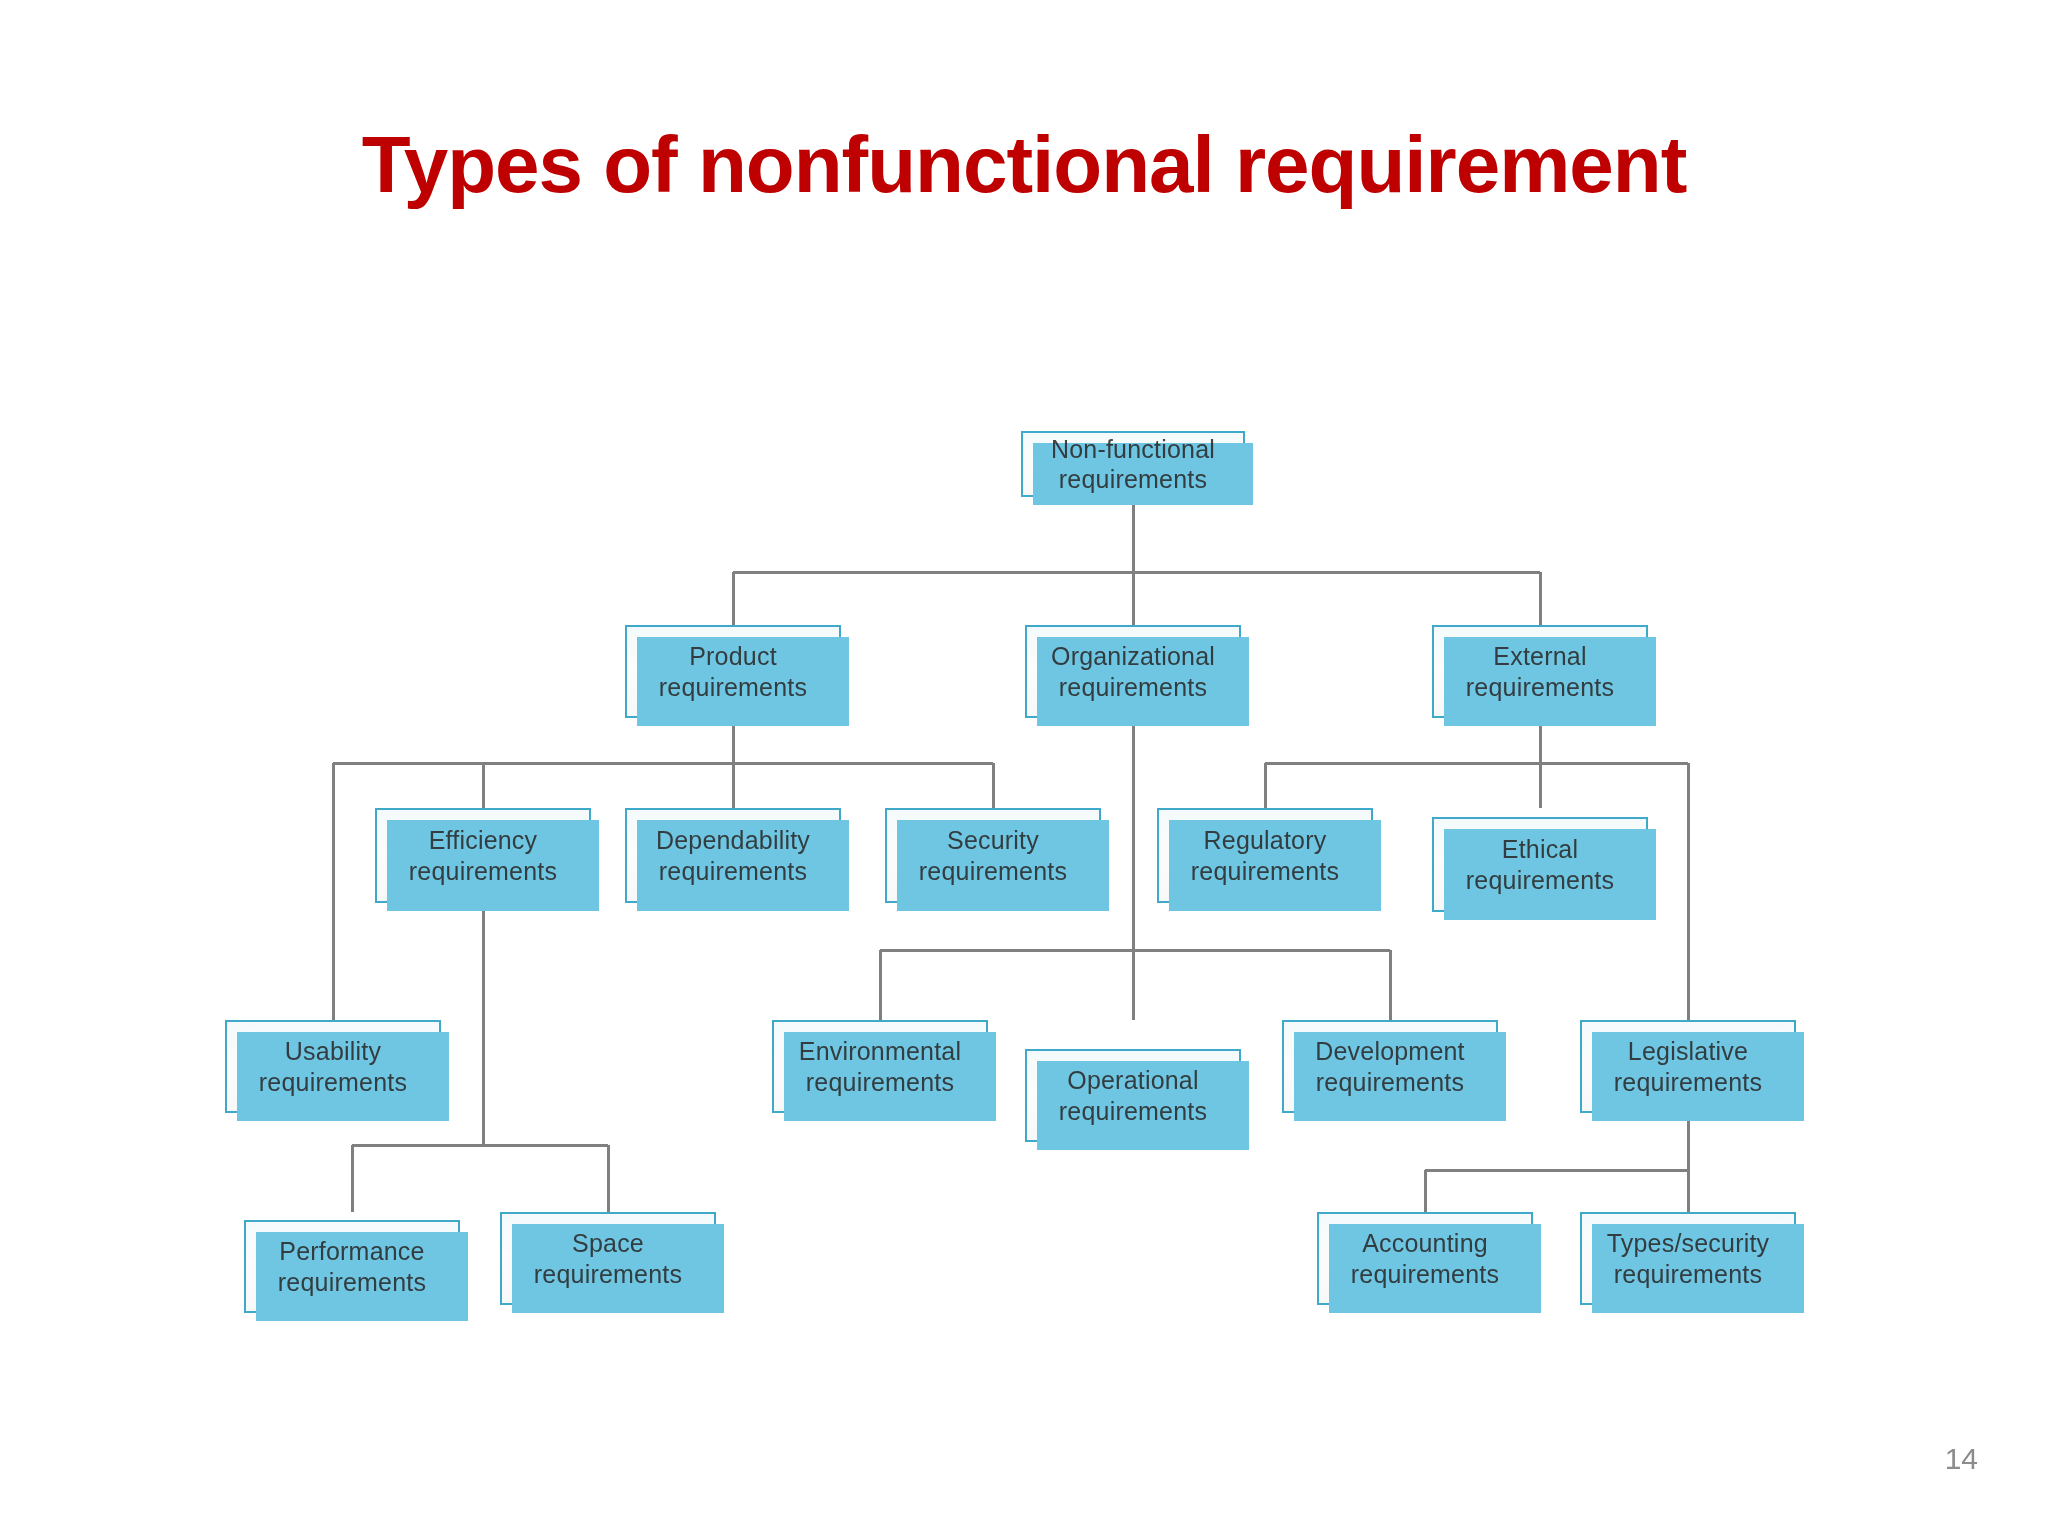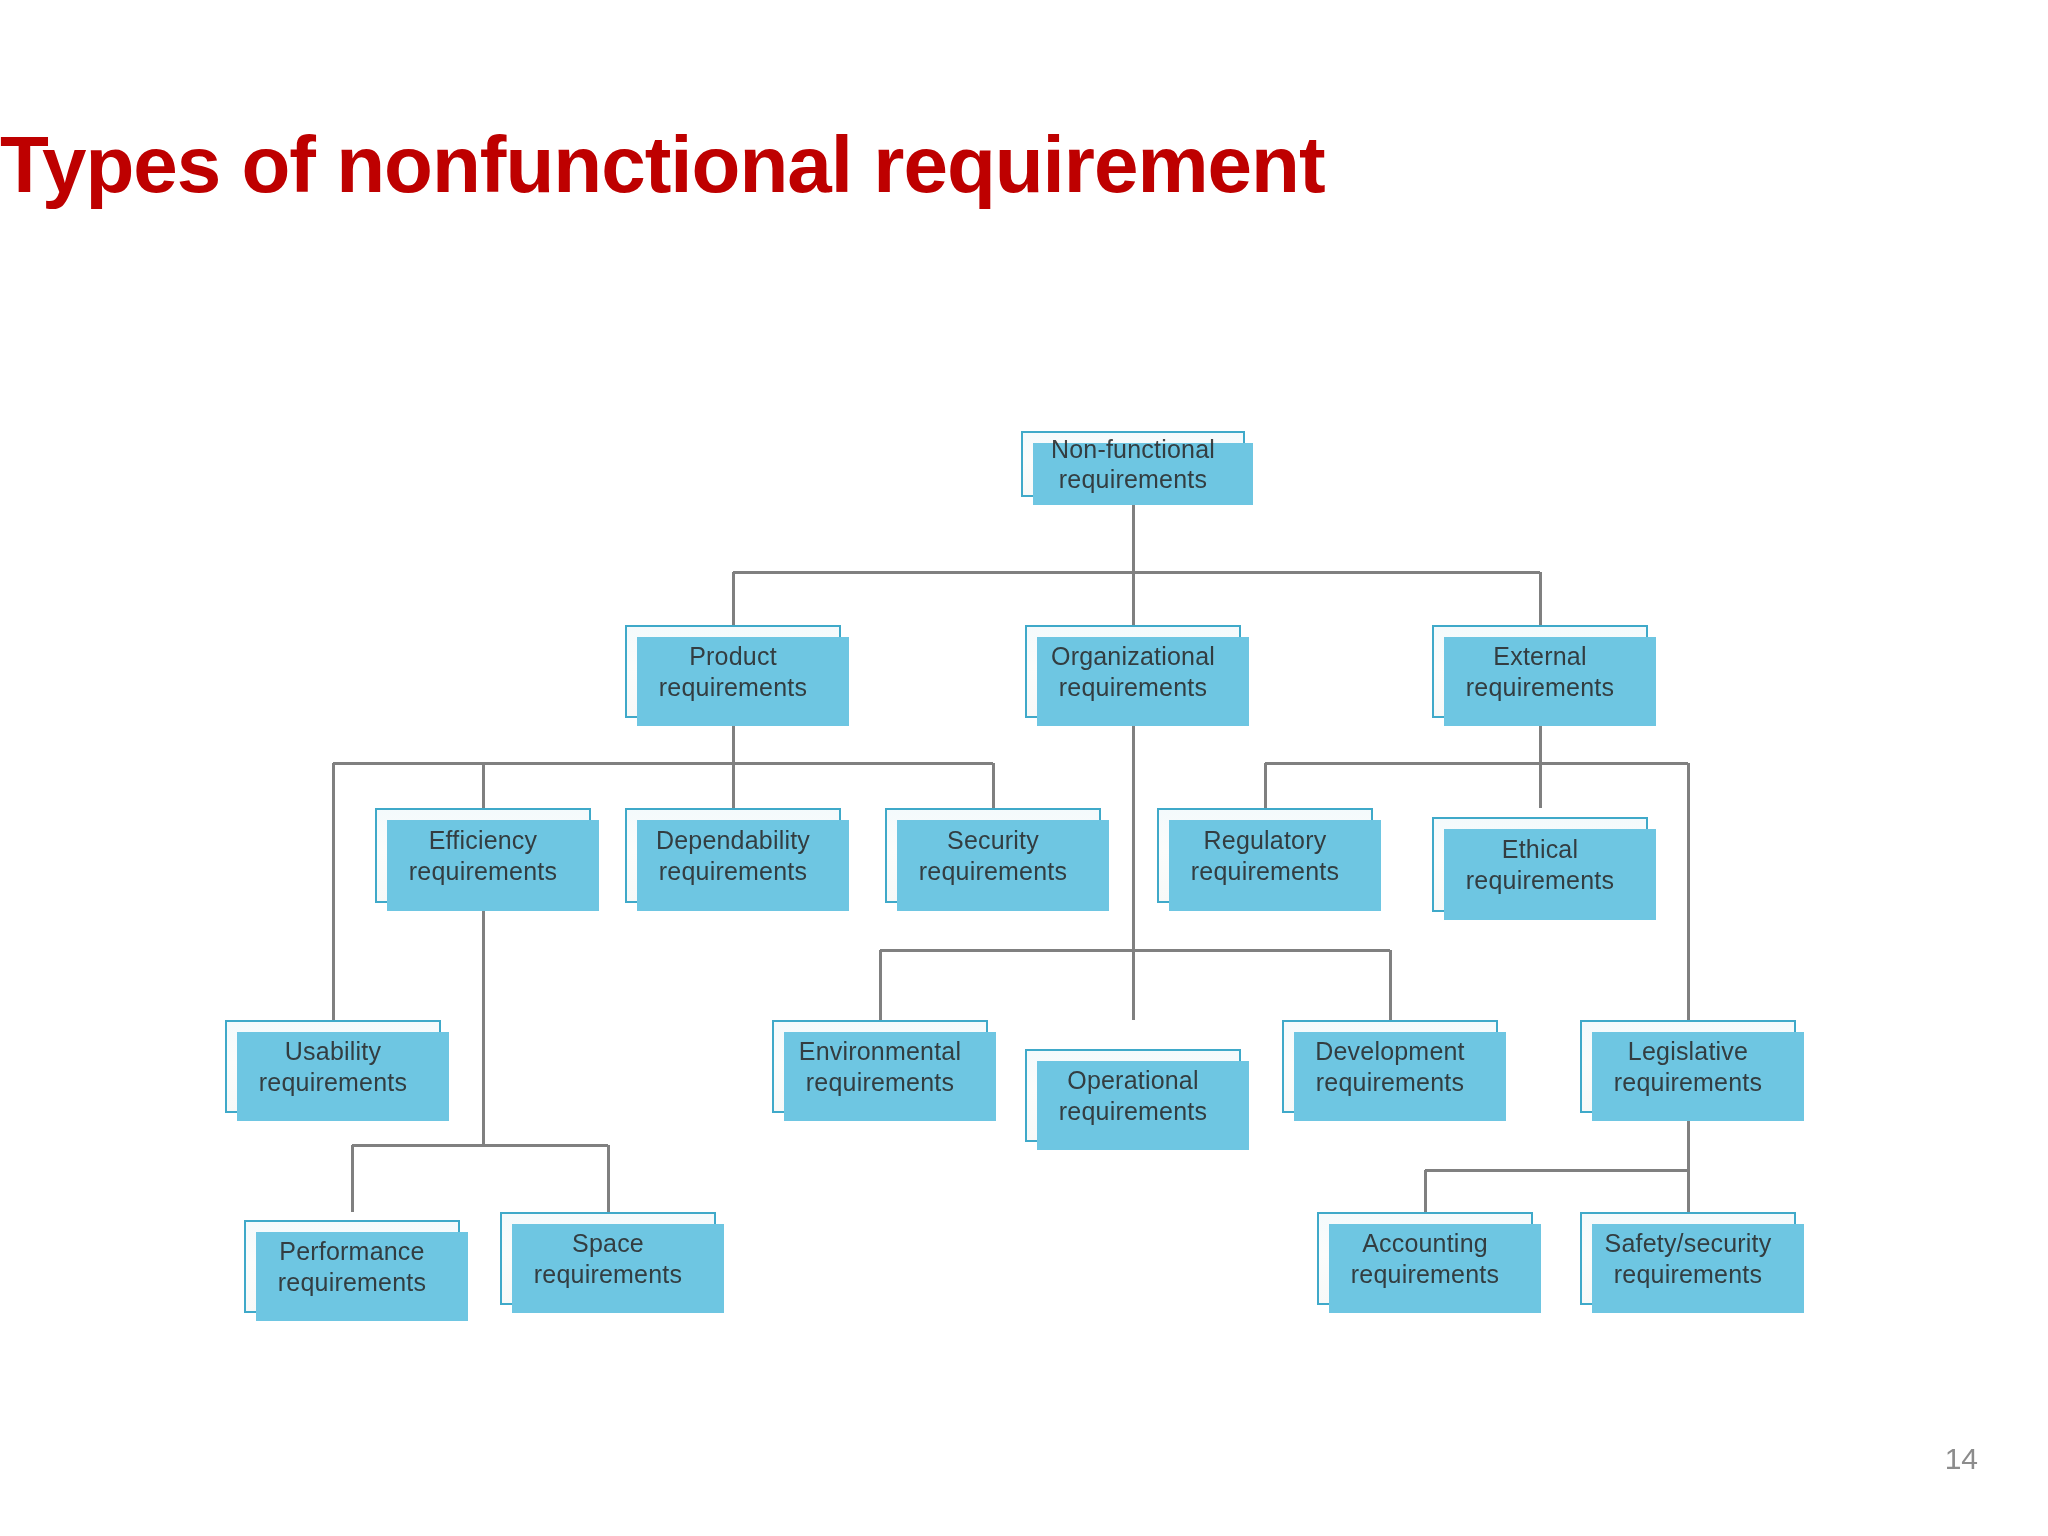--- a/index.html
+++ b/index.html
@@ -18,21 +18,21 @@
     background: #ffffff;
     overflow: hidden;
   }
 
   
   #slide-title {
     position: absolute;
     left: 0;
     top: 122px;
     width: 2048px;
-    text-align: left;
+    text-align: center;
     color: #BE0000;
     font-family: "Liberation Sans", sans-serif;
     font-weight: bold;
     font-size: 80px;
     letter-spacing: -1px;
     line-height: 1.08;
     white-space: nowrap;
   }
 
   
@@ -262,21 +262,21 @@
 
     <div class="node" style="left:1317px; top:1212px; width:216px; height:93px;">
       <span class="label">
         <span>Accounting</span>
         <span class="l2">requirements</span>
       </span>
     </div>
 
     <div class="node" style="left:1580px; top:1212px; width:216px; height:93px;">
       <span class="label">
-        <span>Safety/security</span>
+        <span>Types/security</span>
         <span class="l2">requirements</span>
       </span>
     </div>
 
   </div>
 
   <div id="page-number">14</div>
 
 </div>
 

